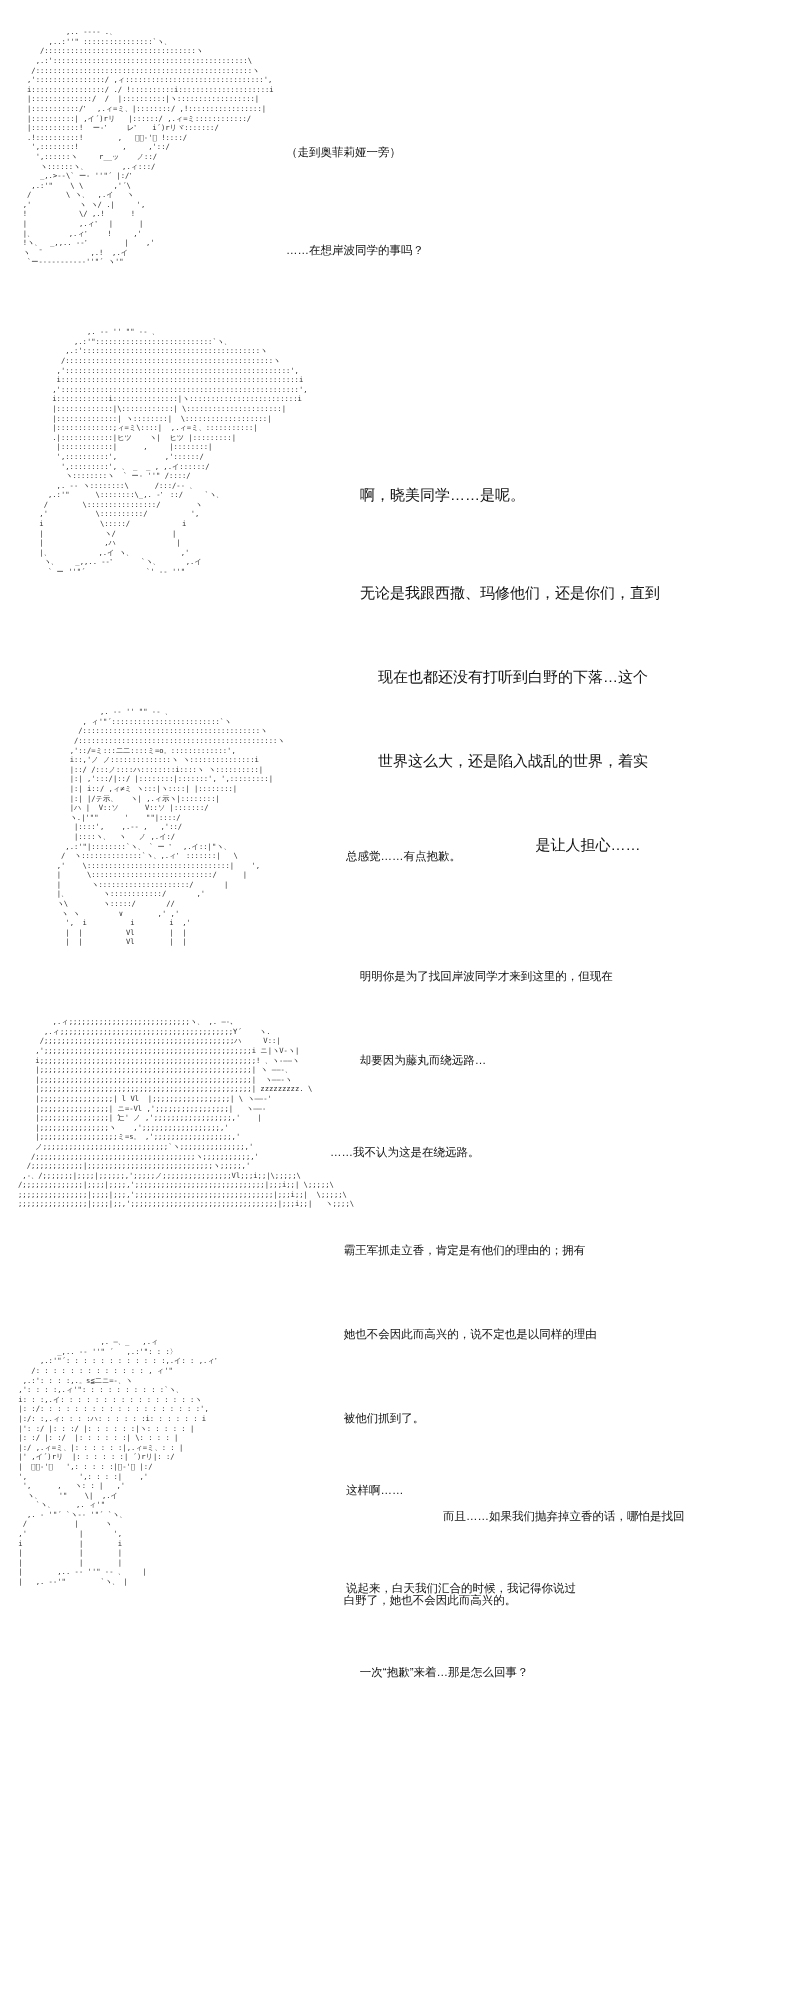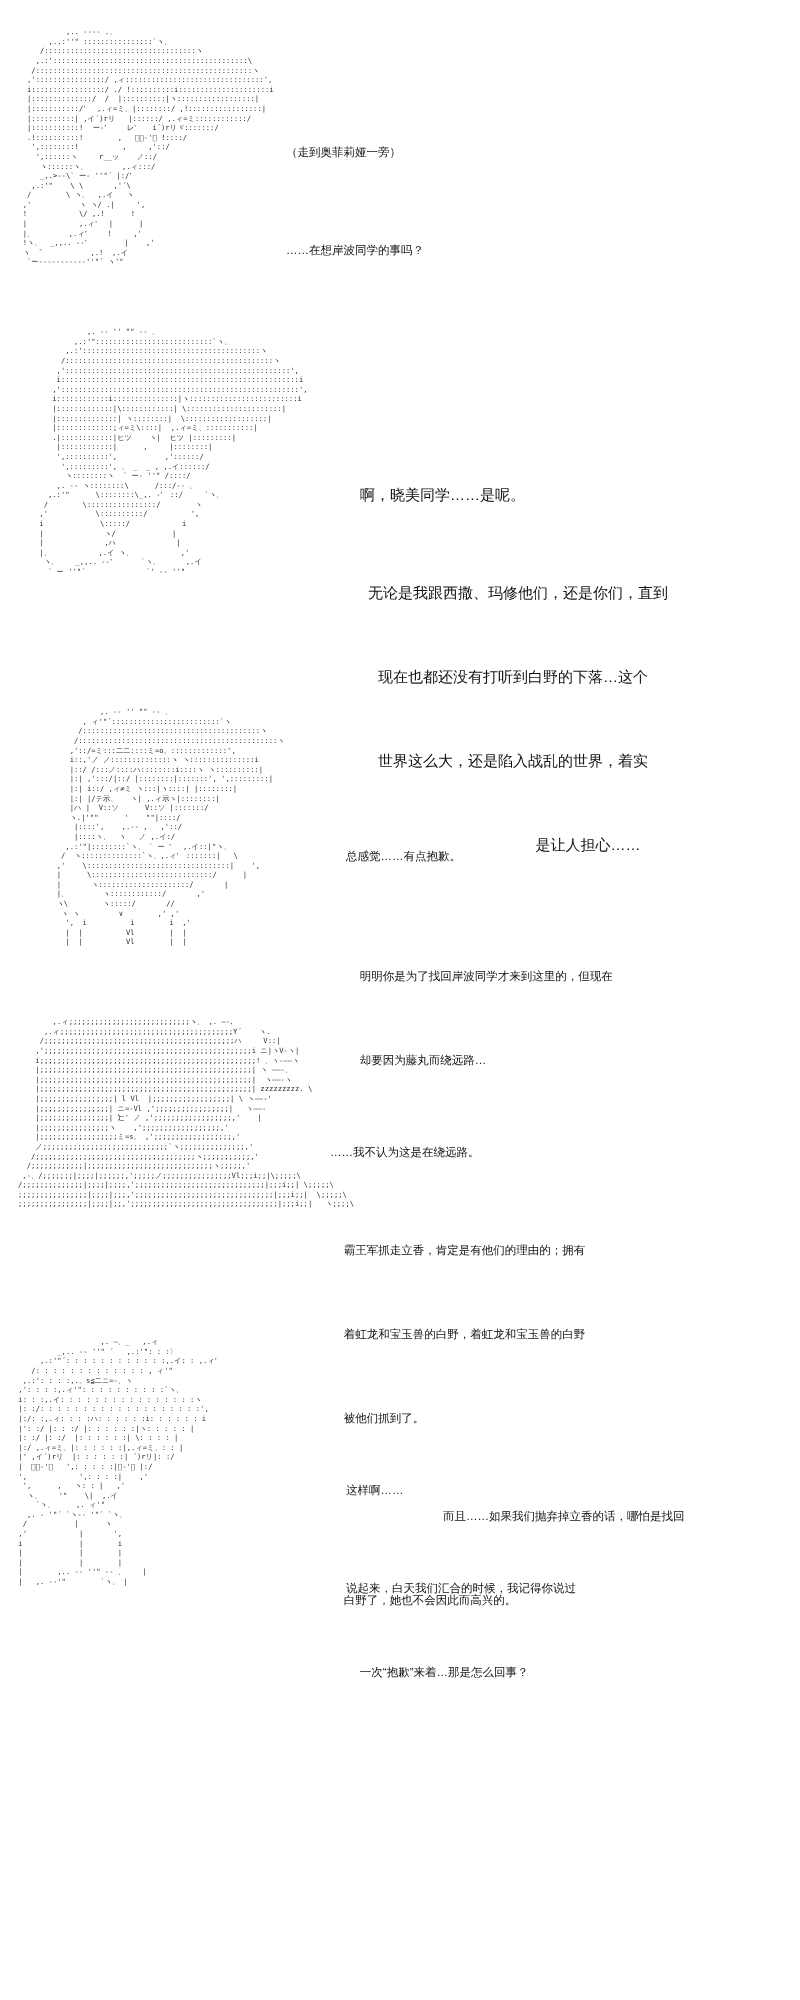--- a/index.html
+++ b/index.html
@@ -103,21 +103,21 @@
      /        \::::::::::::::::/        ヽ
     ,'           \::::::::::/          ',
     i             \:::::/            i
     |              ヽ/             |
     |              ,ハ              |
     |、           ,.イ ヽ、           ,'
      ヽ、    _,,.. -‐'゙     `ヽ、      ,.イ
       ` ー ''"´              `' ‐- ''"</pre>
     <div class="dialogue" style="left:360px; top:425px; width:420px; font-size:15px; line-height:28px;">
       <p class="line-indent-1">啊，晓美同学……是呢。</p>
-      <p class="line-indent-1" style="margin-bottom:0;margin-left:8px;">无论是我跟西撒、玛修他们，还是你们，直到</p>
+      <p class="line-indent-1" style="margin-bottom:0;">无论是我跟西撒、玛修他们，还是你们，直到</p>
       <p class="line-indent-2" style="margin-bottom:0;">现在也都还没有打听到白野的下落…这个</p>
       <p class="line-indent-2" style="margin-bottom:0;">世界这么大，还是陷入战乱的世界，着实</p>
       <p class="line-indent-3">是让人担心……</p>
     </div>
   </div>
 
   <div class="panel">
     <pre class="aa-art" style="left:48px; top:700px; font-size:7.2px; line-height:9.6px;">            ,. -‐ '' "" ‐- 、
         , ィ'"´:::::::::::::::::::::::::`ヽ
        /:::::::::::::::::::::::::::::::::::::::::ヽ
@@ -167,21 +167,21 @@
     ノ;;;;;;;;;;;;;;;;;;;;;;;;;;;;;`ヽ;;;;;;;;;;;;;;;,'
    /;;;;;;;;;;;;;;;;;;;;;;;;;;;;;;;;;;;;;ヽ;;;;;;;;;;;,'
   /;;;;;;;;;;;;|;;;;;;;;;;;;;;;;;;;;;;;;;;;;;ヽ;;;;;,'
  ,-、/;;;;;;;|;;;;|;;;;;;,';;;;;ノ;;;;;;;;;;;;;;;;Vl;;;i;;|\;;;;;\
 /;;;;;;;;;;;;;;|;;;;|;;;;,';;;;;;;;;;;;;;;;;;;;;;;;;;;;;;|;;;i;;| \;;;;;\
 ;;;;;;;;;;;;;;;;|;;;;|;;;,';;;;;;;;;;;;;;;;;;;;;;;;;;;;;;;;|;;;i;;|  \;;;;;\
 ;;;;;;;;;;;;;;;;|;;;;|;;,';;;;;;;;;;;;;;;;;;;;;;;;;;;;;;;;;;|;;;i;;|   ヽ;;;;\</pre>
     <div class="dialogue" style="left:330px; top:1082px; width:440px; font-size:11.5px; line-height:28px;">
       <p class="line-indent-1">……我不认为这是在绕远路。</p>
       <p class="line-indent-2" style="margin-bottom:0;">霸王军抓走立香，肯定是有他们的理由的；拥有</p>
-      <p class="line-indent-2" style="margin-bottom:0;">着虹龙和宝玉兽的白野，着虹龙和宝玉兽的白野</p>
+      <p class="line-indent-2" style="margin-bottom:0;">她也不会因此而高兴的，说不定也是以同样的理由</p>
       <p class="line-indent-2">被他们抓到了。</p>
       <p class="line-indent-3" style="margin-bottom:0;">而且……如果我们抛弃掉立香的话，哪怕是找回</p>
       <p class="line-indent-2">白野了，她也不会因此而高兴的。</p>
     </div>
   </div>
 
   <div class="panel">
     <pre class="aa-art" style="left:14px; top:1330px; font-size:7.2px; line-height:9.6px;">                    ,. ―、_   ,.ィ
           _,.. -‐ ''" ´   ,.:'": : :〉
       ,.:'"´: : : : : : : : : : : :,.イ: : ,.ィ'゙

